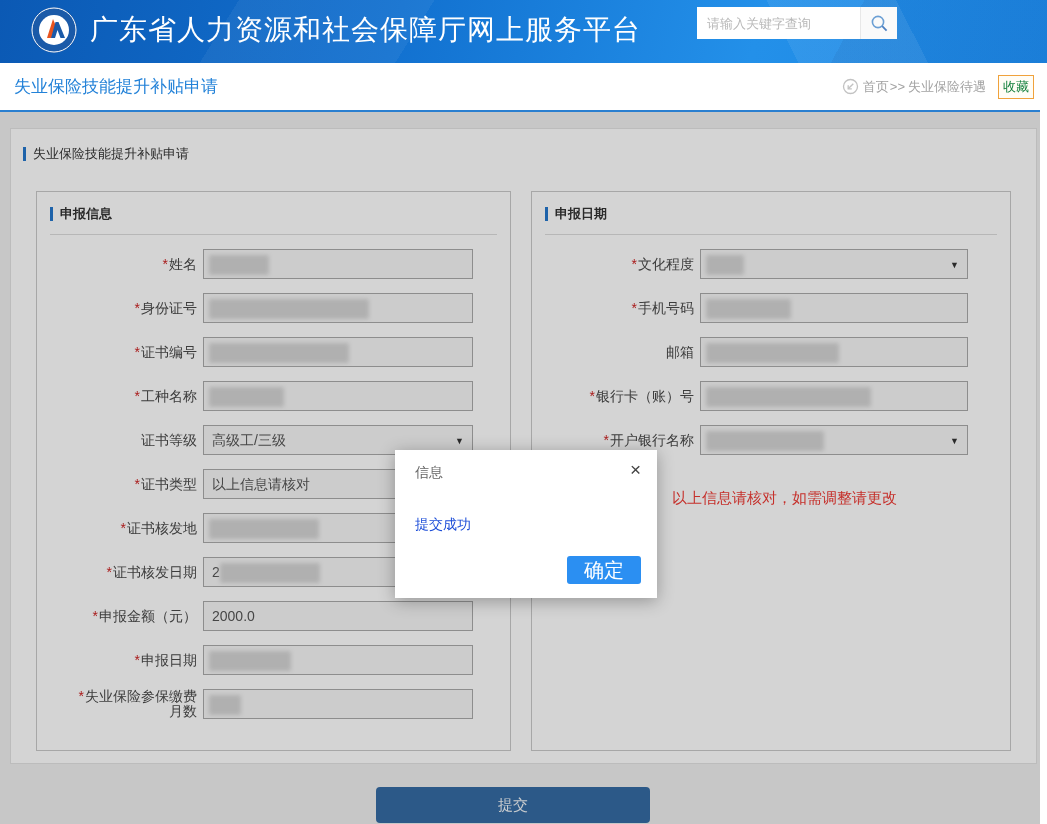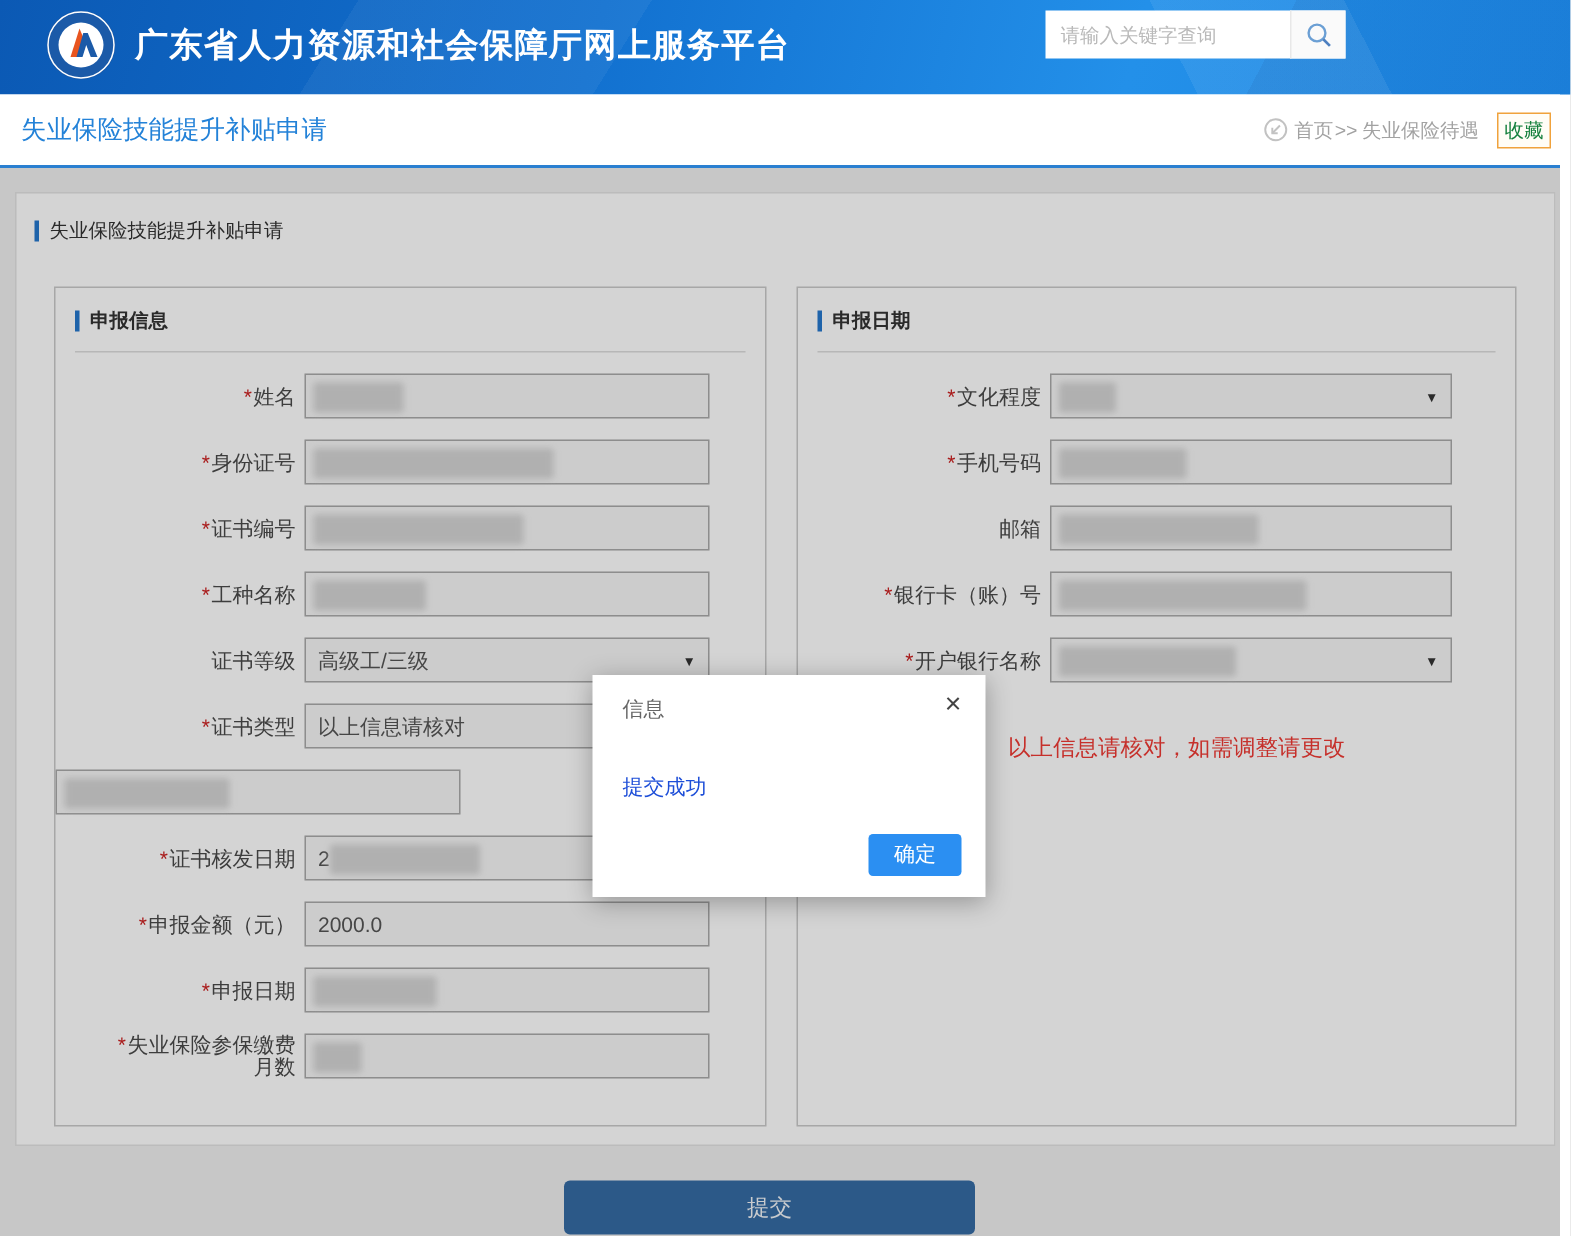--- a/index.html
+++ b/index.html
@@ -9,21 +9,21 @@
   
   .header { position:absolute; left:0; top:0; width:1047px; height:63px;
     background:
       linear-gradient(63deg,transparent 74%,rgba(255,255,255,.07) 74%,rgba(255,255,255,.07) 86%,transparent 86%),
       linear-gradient(-58deg,transparent 60%,rgba(255,255,255,.05) 60%,rgba(255,255,255,.05) 78%,transparent 78%),
       linear-gradient(118deg,transparent 80%,rgba(8,54,130,.10) 80%),
       linear-gradient(105deg,#0b59b4 0%,#1271d0 38%,#2390e9 72%,#1d86e2 100%);
   }
   .logo { position:absolute; left:30px; top:6px; width:48px; height:48px; }
   .app-title { position:absolute; left:90px; top:0; height:63px; line-height:60px;
-    color:#ffffff; font-size:22px; font-weight:bold; letter-spacing:1px; }
+    color:#ffffff; font-size:28px; font-weight:normal; letter-spacing:1px; }
   .search { position:absolute; left:697px; top:7px; width:200px; height:32px; background:#ffffff; display:flex; }
   .search input { flex:1; min-width:0; border:none; outline:none; padding:0 10px; font-size:13px; color:#333; background:transparent; }
   .search input::placeholder { color:#b9b9b9; }
   .search-btn { width:37px; height:32px; border:none; border-left:1px solid #e8e8e8; background:#fafafa; display:flex; align-items:center; justify-content:center; cursor:pointer; }
 
   
   .titlebar { position:absolute; left:0; top:63px; width:1040px; height:49px; background:#ffffff;
     border-bottom:2px solid #2a7fd0; }
   .page-title { position:absolute; left:14px; top:0; height:47px; line-height:47px; font-size:17px; color:#2382d8; }
   .tb-right { position:absolute; right:6px; top:0; height:47px; display:flex; align-items:center; }
@@ -65,21 +65,21 @@
     border:none; border-radius:4px; color:#f2f5f8; font-size:15px; cursor:pointer; font-family:inherit; }
 
   
   .dim-overlay { position:absolute; left:0; top:0; width:1040px; height:712px; background:rgba(0,0,0,0.17); z-index:40; }
   .modal { position:absolute; left:395px; top:338px; width:262px; height:148px; background:#ffffff;
     box-shadow:0 3px 16px rgba(0,0,0,0.30); z-index:50; }
   .m-title { position:absolute; left:20px; top:14px; font-size:14px; color:#666; }
   .m-close { position:absolute; right:16px; top:10px; border:none; background:none; font-size:19px; color:#444; cursor:pointer; line-height:1; font-family:inherit; }
   .m-body { position:absolute; left:20px; top:66px; font-size:14px; color:#1d4ed8; }
   .m-ok { position:absolute; right:16px; bottom:14px; height:28px; padding:0 17px; background:#2b8ff2;
-    border:none; border-radius:3px; color:#ffffff; font-size:14px; cursor:pointer; font-family:inherit; }
+    border:none; border-radius:3px; color:#ffffff; font-size:20px; cursor:pointer; font-family:inherit; }
 </style>
 </head>
 <body>
 
 <div class="header">
   <span class="logo">
     <svg width="48" height="48" viewBox="0 0 48 48">
       <circle cx="24" cy="24" r="23" fill="#1b5aa8"></circle>
       <circle cx="24" cy="24" r="22" fill="none" stroke="#ffffff" stroke-width="1"></circle>
       <circle cx="24" cy="24" r="15" fill="#ffffff"></circle>
@@ -159,20 +159,21 @@
           </div>
           <div class="frow">
             <label class="flabel">证书等级</label>
             <div class="finput fselect"><span class="fval">高级工/三级</span><span class="arrow">▼</span></div>
           </div>
           <div class="frow">
             <label class="flabel"><span class="req">*</span>证书类型</label>
             <div class="finput fselect"><span class="fval">以上信息请核对</span><span class="arrow">▼</span></div>
           </div>
           <div class="frow">
+            <label class="flabel"><span class="req">*</span>证书核发地</label>
             <div class="finput">
               <span class="redact" style="width: 110px; left: 5px;"></span>
             </div>
           </div>
           <div class="frow">
             <label class="flabel"><span class="req">*</span>证书核发日期</label>
             <div class="finput"><span class="fval">2</span><span class="redact" style="width: 100px; left: 16px;"></span></div>
           </div>
           <div class="frow">
             <label class="flabel"><span class="req">*</span>申报金额（元）</label>

